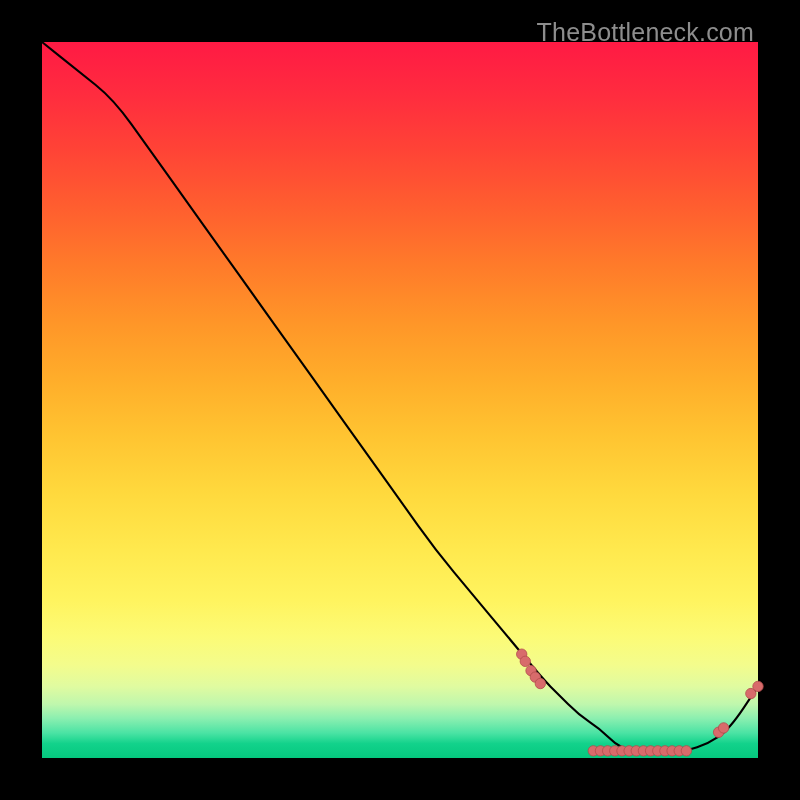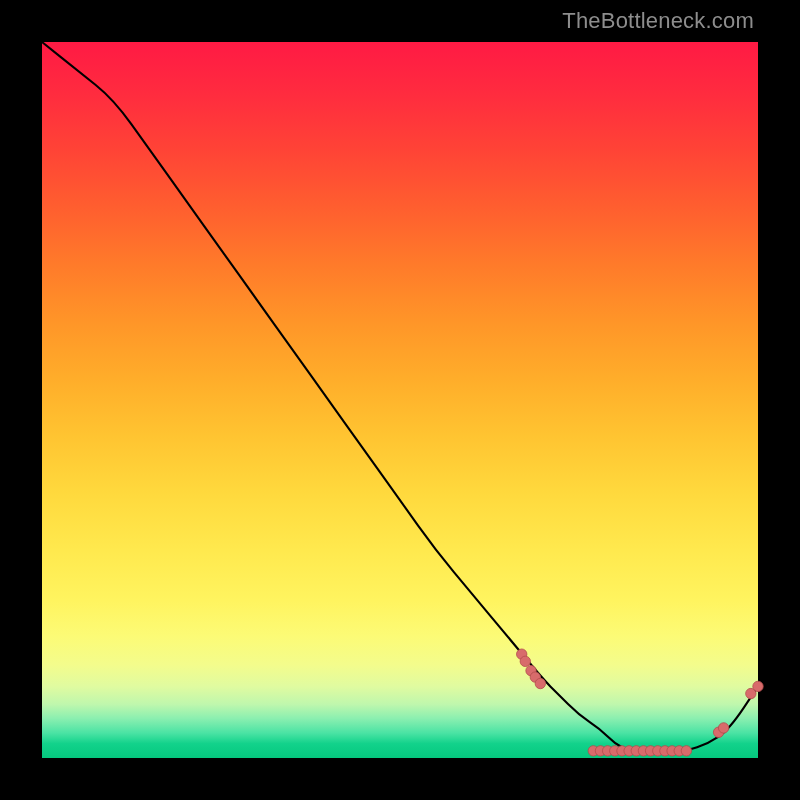--- a/index.html
+++ b/index.html
@@ -41,24 +41,24 @@
       #e0fba0 90%,
       #bff7ad 92.5%,
       #8aefb0 94.5%,
       #4be3a4 96.5%,
       #12d28b 98%,
       #05c87e 100%
     );
   }
   .watermark {
     position: absolute;
-    top: 8px;
+    top: 18px;
     right: 46px;
     color: #8d8d8d;
-    font-size: 22px;
+    font-size: 25px;
     letter-spacing: 0.2px;
     font-weight: 500;
     user-select: none;
   }
   svg.curve {
     position: absolute;
     left: 0;
     top: 0;
     width: 716px;
     height: 716px;

